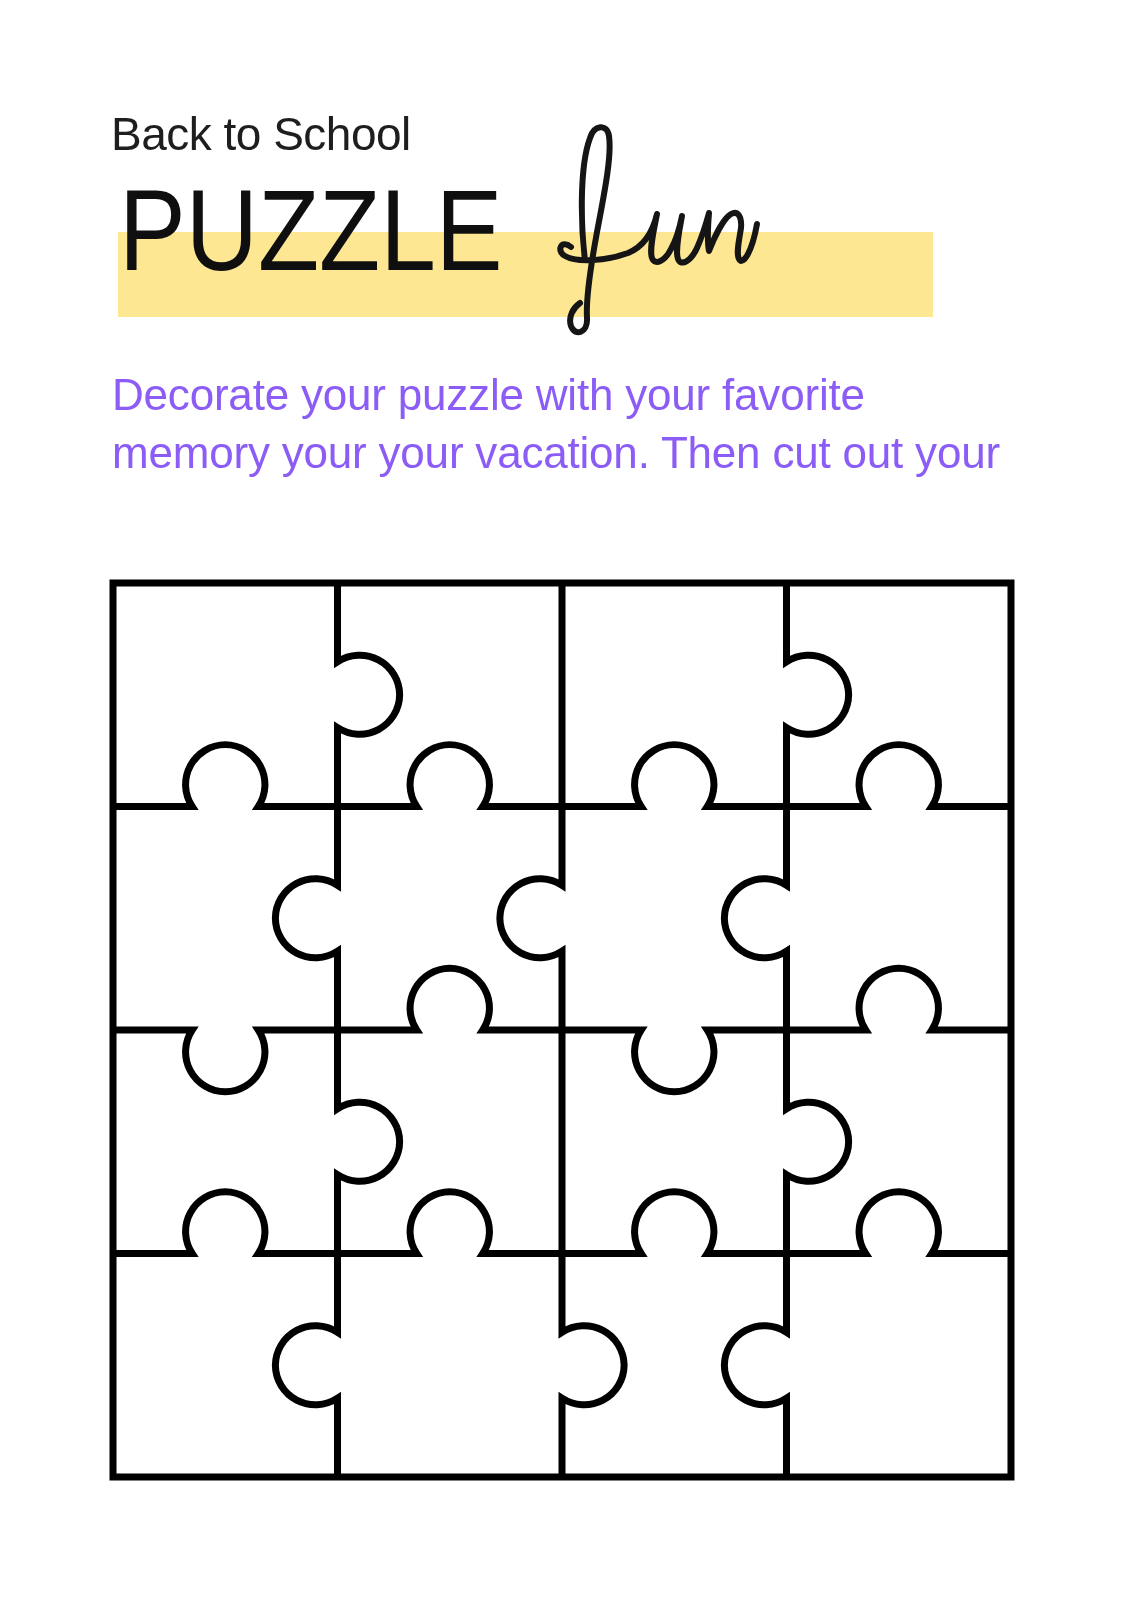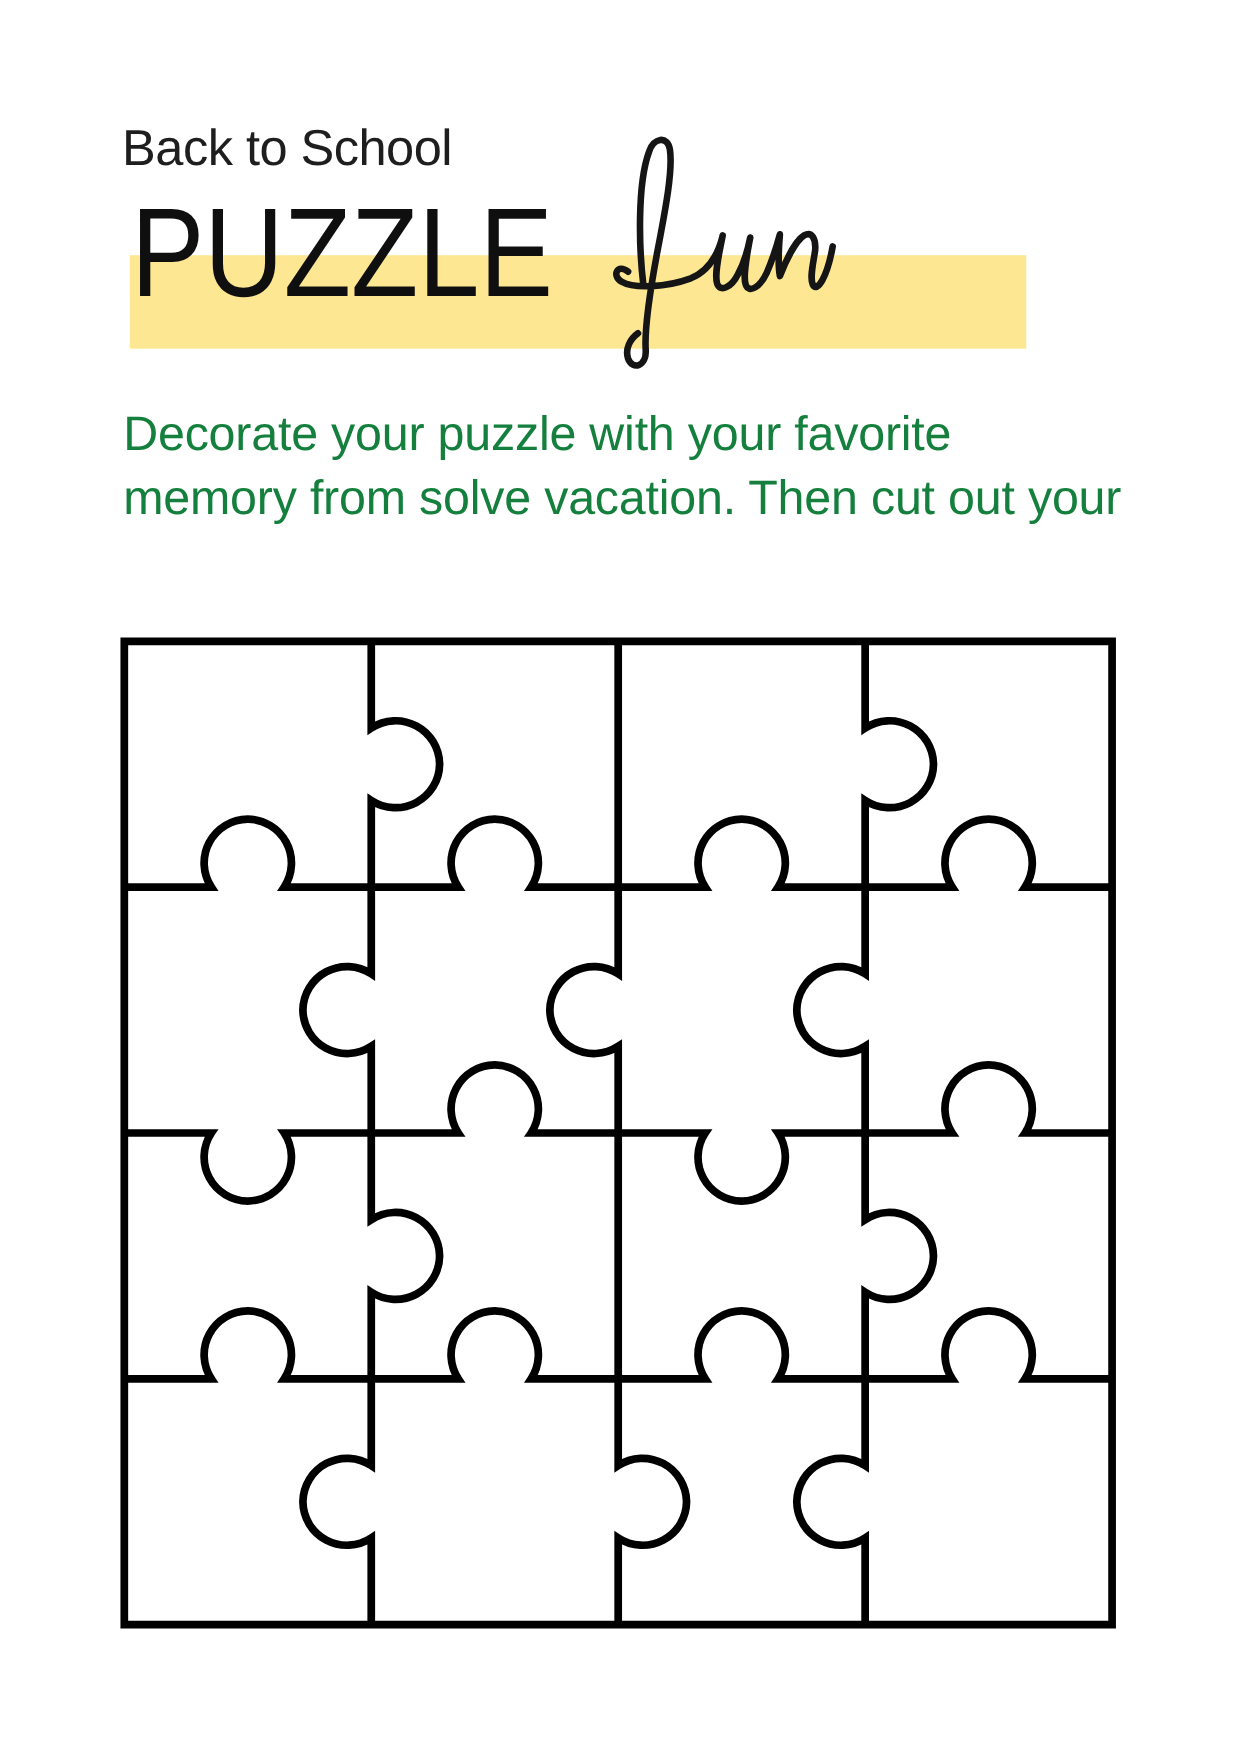--- a/index.html
+++ b/index.html
@@ -25,21 +25,21 @@
     color:#0f0f0f; letter-spacing:0px; white-space:nowrap;
     transform:scaleX(0.87); transform-origin:left top;
   }
   .script-word {
     position:absolute; left:525px; top:115px;
     width:240px; height:235px;
   }
   .instructions {
     position:absolute; left:112px; top:366px; margin:0;
     font-size:44px; line-height:58px; letter-spacing:-0.2px;
-    color:#15803d;
+    color:#8b5cf6;
   }
   .instructions .line { display:block; }
   .puzzle-svg {
     position:absolute; left:109px; top:579px;
     width:906px; height:902px;
   }
 </style>
 </head>
 <body>
 
@@ -71,21 +71,21 @@
              C 701 239, 706 224, 709 213
              C 708 225, 707 241, 709 251
              C 714 238, 723 219, 731 214
              C 738 210, 742 217, 741 228
              C 739 241, 736 253, 739 259
              C 743 266, 752 252, 757 224"></path>
   </svg>
 
   <p class="instructions">
     <span class="line">Decorate your puzzle with your favorite</span>
-    <span class="line">memory from solve vacation. Then cut out your</span>
+    <span class="line">memory your your vacation. Then cut out your</span>
   </p>
 
   <svg class="puzzle-svg" viewBox="-4 -4 904 904" preserveAspectRatio="none" role="img">
     <g>
       <path d="M 0 0 H 896 V 896 H 0 Z" fill="none" stroke="#000000" stroke-width="7" stroke-linejoin="miter"></path>
       <path d="M 224 0 L 224 79 A 40 40 0 0 1 286 112 A 40 40 0 0 1 224 145 L 224 224 L 224 303 A 40 40 0 0 0 162 336 A 40 40 0 0 0 224 369 L 224 448 L 224 527 A 40 40 0 0 1 286 560 A 40 40 0 0 1 224 593 L 224 672 L 224 751 A 40 40 0 0 0 162 784 A 40 40 0 0 0 224 817 L 224 896" fill="none" stroke="#000000" stroke-width="7" stroke-linejoin="miter"></path>
       <path d="M 448 0 L 448 224 L 448 303 A 40 40 0 0 0 386 336 A 40 40 0 0 0 448 369 L 448 448 L 448 672 L 448 751 A 40 40 0 0 1 510 784 A 40 40 0 0 1 448 817 L 448 896" fill="none" stroke="#000000" stroke-width="7" stroke-linejoin="miter"></path>
       <path d="M 672 0 L 672 79 A 40 40 0 0 1 734 112 A 40 40 0 0 1 672 145 L 672 224 L 672 303 A 40 40 0 0 0 610 336 A 40 40 0 0 0 672 369 L 672 448 L 672 527 A 40 40 0 0 1 734 560 A 40 40 0 0 1 672 593 L 672 672 L 672 751 A 40 40 0 0 0 610 784 A 40 40 0 0 0 672 817 L 672 896" fill="none" stroke="#000000" stroke-width="7" stroke-linejoin="miter"></path>
       <path d="M 0 224 L 79 224 A 40 40 0 0 1 112 162 A 40 40 0 0 1 145 224 L 224 224 L 303 224 A 40 40 0 0 1 336 162 A 40 40 0 0 1 369 224 L 448 224 L 527 224 A 40 40 0 0 1 560 162 A 40 40 0 0 1 593 224 L 672 224 L 751 224 A 40 40 0 0 1 784 162 A 40 40 0 0 1 817 224 L 896 224" fill="none" stroke="#000000" stroke-width="7" stroke-linejoin="miter"></path>
       <path d="M 0 448 L 79 448 A 40 40 0 0 0 112 510 A 40 40 0 0 0 145 448 L 224 448 L 303 448 A 40 40 0 0 1 336 386 A 40 40 0 0 1 369 448 L 448 448 L 527 448 A 40 40 0 0 0 560 510 A 40 40 0 0 0 593 448 L 672 448 L 751 448 A 40 40 0 0 1 784 386 A 40 40 0 0 1 817 448 L 896 448" fill="none" stroke="#000000" stroke-width="7" stroke-linejoin="miter"></path>

